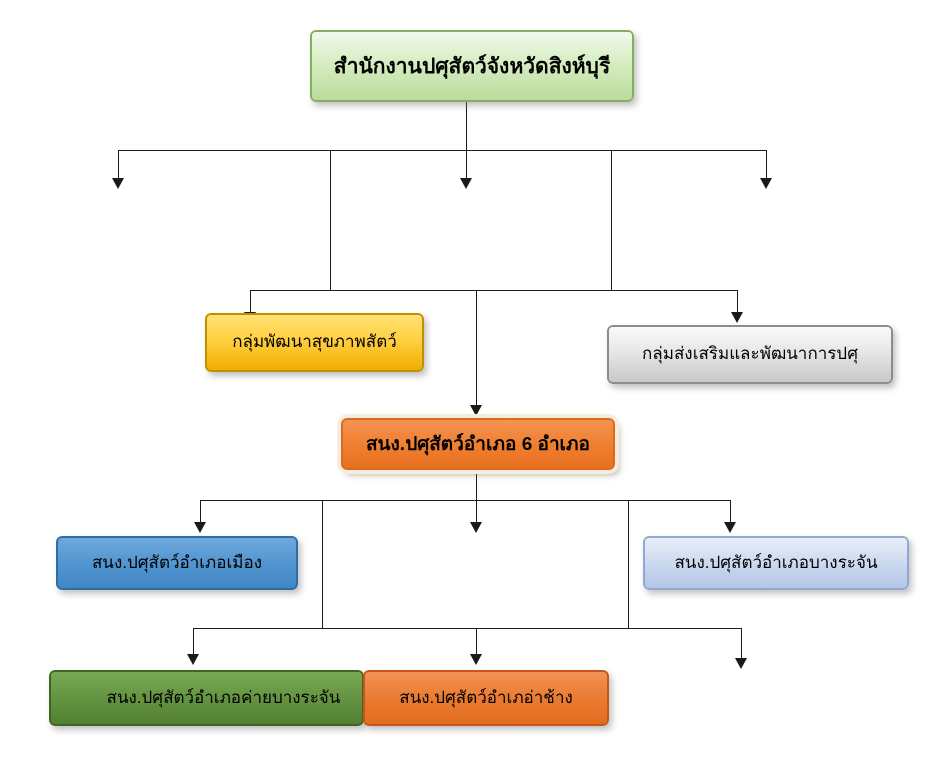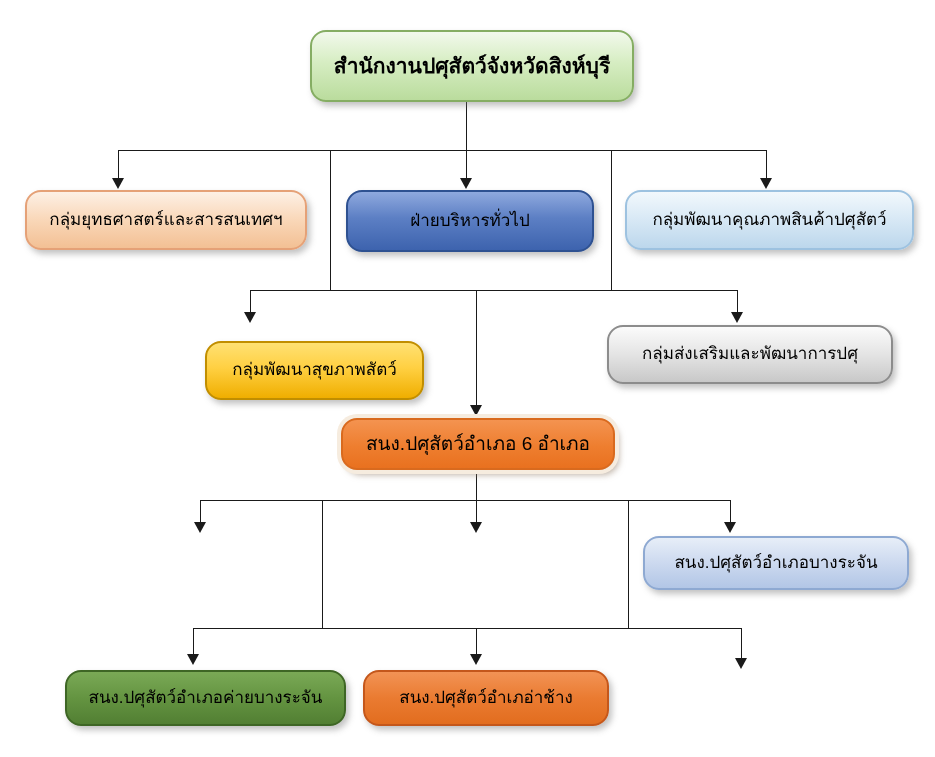--- a/index.html
+++ b/index.html
@@ -2,33 +2,33 @@
 <html><head>
 <meta charset="utf-8">
 <style>
   html,body{margin:0;padding:0;background:#fff;}
   #canvas{
     position:relative;width:935px;height:757px;background:#ffffff;overflow:hidden;
     font-family:"Liberation Sans","DejaVu Sans",sans-serif;color:#000;
   }
   .node{
     position:absolute;display:flex;align-items:center;justify-content:center;
-    border-radius:16px;font-size:17px;line-height:1.2;text-align:center;white-space:nowrap;
+    border-radius:6px;font-size:17px;line-height:1.2;text-align:center;white-space:nowrap;
     box-shadow:3px 4px 6px rgba(120,120,120,.45);
   }
   .n-root{background:linear-gradient(#f2f9ec,#d6edc2 45%,#badc9d);border:2px solid #85ad63;
     font-size:21px;font-weight:bold;}
   .n-peach{background:linear-gradient(#fdf0e5,#f9d7b8 50%,#f3c094);border:2px solid #e5a177;}
   .n-blue{background:linear-gradient(#8fa9de,#5c7fc4 45%,#3d63ae);border:2px solid #2e5191;}
   .n-lightblue{background:linear-gradient(#f2f8fc,#d7e8f5 50%,#bcd7ec);border:2px solid #9dc2e0;}
   .n-gold{background:linear-gradient(#ffe173,#ffd042 45%,#f0ae00);border:2px solid #c18e00;}
   .n-gray{background:linear-gradient(#fbfbfb,#e4e4e4 50%,#c8c8c8);border:2px solid #8c8c8c;}
   .n-orangehub{background:linear-gradient(#f49350,#ee7e2f 55%,#e9711f);border:2px solid #d96a1e;
     box-shadow:0 0 0 4px #f6ecdf,4px 5px 6px rgba(150,130,110,.6);
-    font-size:19px;font-weight:normal;}
+    font-size:19px;font-weight:bold;}
   .n-blue2{background:linear-gradient(#6fa9dd,#5295d0 50%,#3f87c5);border:2px solid #2d6da8;}
   .n-gold2{background:linear-gradient(#ffd23e,#fdc318 50%,#f0b400);border:2px solid #c79400;}
   .n-periwinkle{background:linear-gradient(#e7eef8,#ccd9ef 50%,#b2c6e6);border:2px solid #8ea9d2;}
   .n-green2{background:linear-gradient(#7aa956,#649441 50%,#527f33);border:2px solid #3e6625;}
   .n-orange2{background:linear-gradient(#f29355,#ea7b31 50%,#e26d1f);border:2px solid #c4571b;}
   .n-lightyellow{background:linear-gradient(#fdf6d9,#fbe9a4 50%,#f8d96e);border:2px solid #e3cf7a;}
   .hline,.vline{position:absolute;background:#1a1a1a;}
   .hline{height:1px;}
   .vline{width:1px;}
   .arrowhead{
@@ -77,27 +77,25 @@
   <div class="hline" style="left:193px;top:628px;width:549px;"></div>
   <div class="vline" style="left:193px;top:628px;height:27px;"></div>
   <div class="arrowhead" style="left:187px;top:654px;"></div>
   <div class="vline" style="left:476px;top:628px;height:27px;"></div>
   <div class="arrowhead" style="left:470px;top:654px;"></div>
   <div class="vline" style="left:741px;top:628px;height:31px;"></div>
   <div class="arrowhead" style="left:735px;top:658px;"></div>
 
   <div class="node n-root" style="left:310px;top:30px;width:320px;height:68px;">สำนักงานปศุสัตว์จังหวัดสิงห์บุรี</div>
 
-  <div class="node n-peach" style="left:25px;top:190px;width:278px;height:56px;">กลุ่มยุทธศาสตร์และสารสนเทศฯ</div>
-  <div class="node n-blue" style="left:346px;top:190px;width:244px;height:58px;">ฝ่ายบริหารทั่วไป</div>
-  <div class="node n-lightblue" style="left:625px;top:190px;width:285px;height:56px;">กลุ่มพัฒนาคุณภาพสินค้าปศุสัตว์</div>
 
-  <div class="node n-gold" style="left:205px;top:341px;width:215px;height:55px;">กลุ่มพัฒนาสุขภาพสัตว์</div>
+  <div class="node n-gold" style="left:205px;top:313px;width:215px;height:55px;">กลุ่มพัฒนาสุขภาพสัตว์</div>
   <div class="node n-gray" style="left:563px;top:325px;width:282px;height:55px;margin-left:44px;">กลุ่มส่งเสริมและพัฒนาการปศุ</div>
 
   <div class="node n-orangehub" style="left:341px;top:418px;width:270px;height:48px;">สนง.ปศุสัตว์อำเภอ 6 อำเภอ</div>
 
+  <div class="node n-blue2" style="left:56px;top:536px;width:238px;height:50px;">สนง.ปศุสัตว์อำเภอเมือง</div>
   <div class="node n-periwinkle" style="left:643px;top:536px;width:262px;height:50px;">สนง.ปศุสัตว์อำเภอบางระจัน</div>
 
-  <div class="node n-green2" style="left:65px;top:670px;width:277px;height:52px;">สนง.ปศุสัตว์อำเภอค่ายบางระจัน</div>
+  <div class="node n-green2" style="left:49px;top:670px;width:277px;height:52px;padding-left:34px;">สนง.ปศุสัตว์อำเภอค่ายบางระจัน</div>
   <div class="node n-orange2" style="left:363px;top:670px;width:242px;height:52px;">สนง.ปศุสัตว์อำเภอ่าช้าง</div>
 
 </div>
 
 </body></html>

